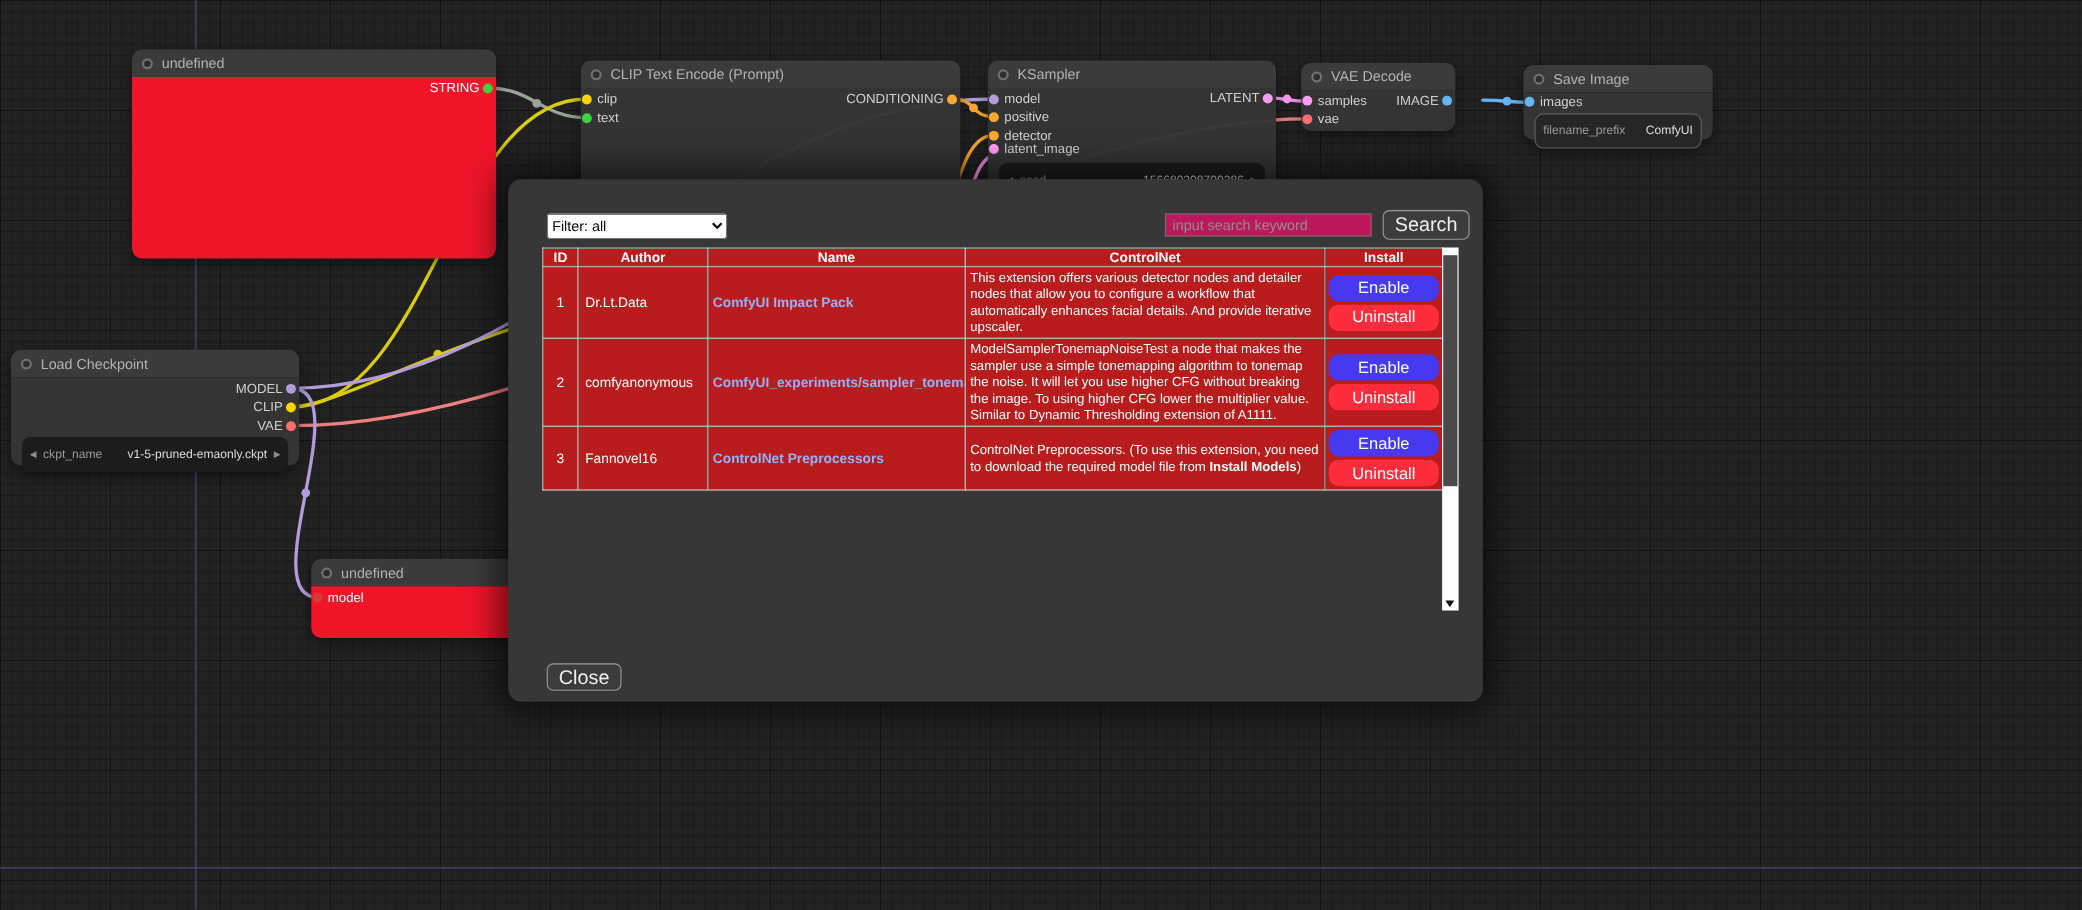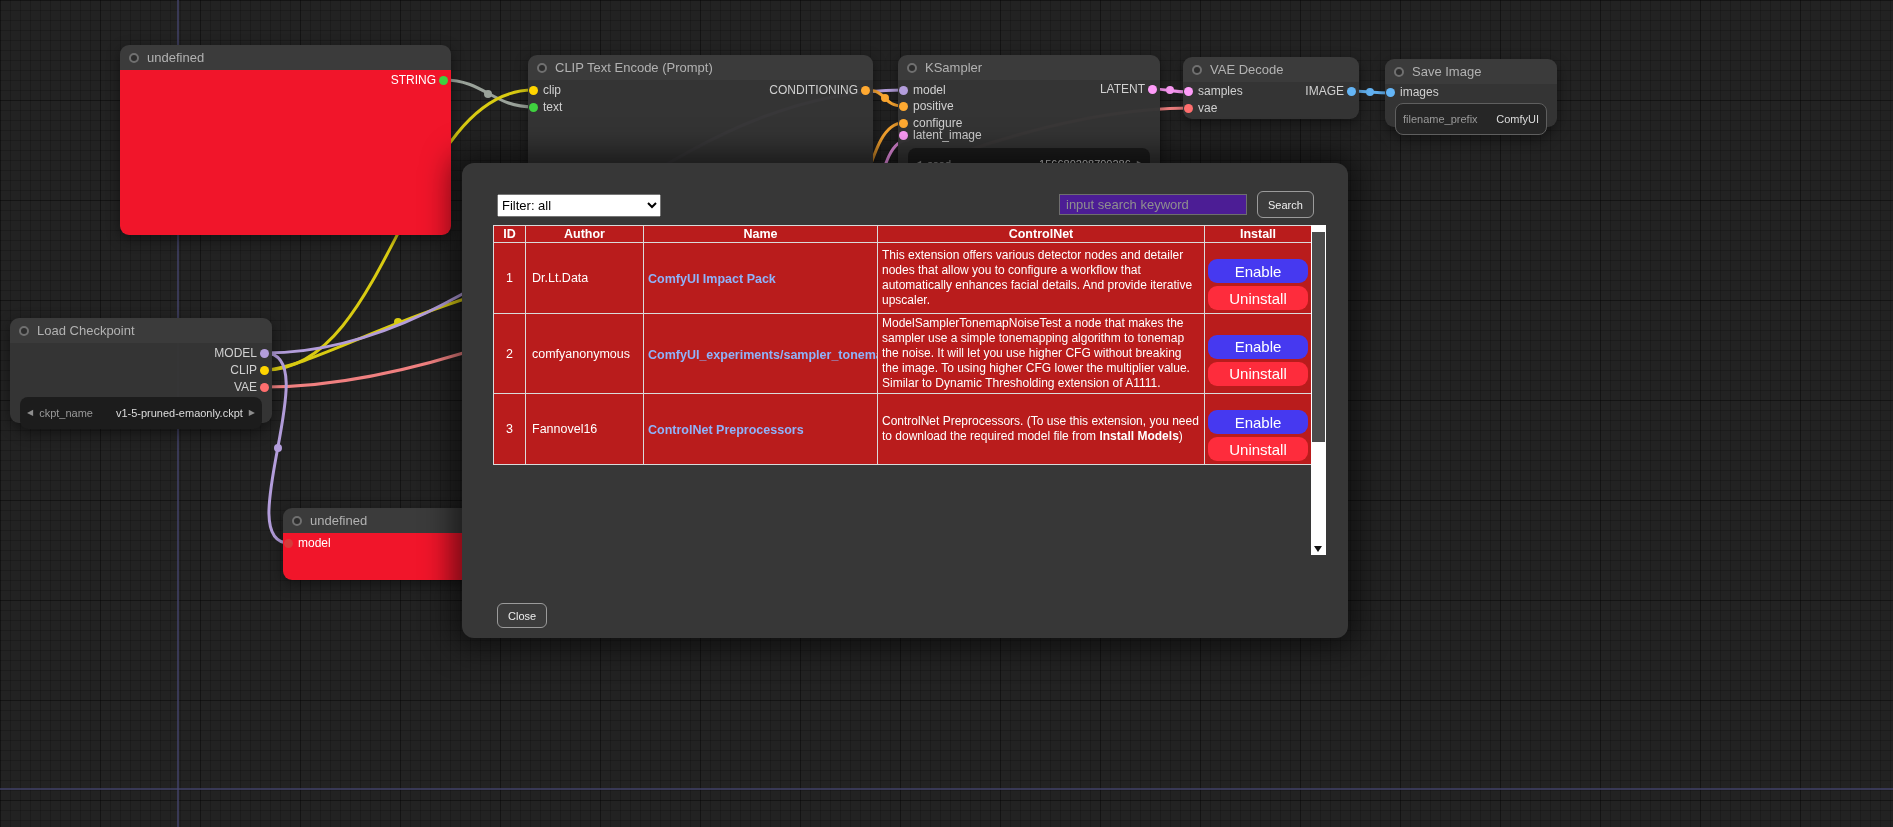--- a/index.html
+++ b/index.html
@@ -33,35 +33,35 @@
   .slot.in .pdot { left:1px; }
   .slot.out .pdot { right:3px; }
   .pill { position:absolute; left:10px; right:10px; height:32px; background:#1c1c1c; border-radius:8px; display:flex; align-items:center; gap:6px; font-size:11px; color:#999; padding:0 7px; }
   .pill .val { margin-left:auto; color:#dcdcdc; }
   .pill .arr { font-size:8px; color:#8d8d8d; line-height:1; }
   .pill.bordered { border:1px solid #5f5f5f; background:#262626; }
 
   
   .modal { position:absolute; left:462px; top:163px; width:886px; height:475px; background:#373737; border-radius:12px; box-shadow:0 0 30px 10px rgba(0,0,0,0.55); z-index:20; }
   .filter-select { position:absolute; left:35px; top:31px; width:164px; height:23px; font-size:13px; font-family:inherit; }
-  .search-input { position:absolute; left:597px; top:31px; width:188px; height:21px; background:#4c1d95; border:1px solid #6e6e6e; color:#ddd; font-size:13px; padding:0 6px; font-family:inherit; }
+  .search-input { position:absolute; left:597px; top:31px; width:188px; height:21px; background:#be185d; border:1px solid #6e6e6e; color:#ddd; font-size:13px; padding:0 6px; font-family:inherit; }
   .search-input::placeholder { color:#8f8f8f; }
-  .gray-btn { background:#3c3c3c; border:1px solid #9b9b9b; border-radius:6px; color:#eeeeee; font-size:11px; padding:2px 10px; font-family:inherit; cursor:pointer; }
+  .gray-btn { background:#3c3c3c; border:1px solid #9b9b9b; border-radius:6px; color:#eeeeee; font-size:18px; padding:2px 10px; font-family:inherit; cursor:pointer; }
   .search-btn { position:absolute; left:795px; top:28px; height:27px; }
   .close-btn { position:absolute; left:35px; top:440px; height:25px; }
 
   table.ext-table { position:absolute; left:31px; top:62px; width:818px; border-collapse:collapse; table-layout:fixed; background:#000; color:#fff; }
   .ext-table th, .ext-table td { border:1px solid #dadada; background:#b91c1c; vertical-align:middle; overflow:hidden; }
   .ext-table th { font-size:12.5px; font-weight:700; text-align:center; padding:1px 2px; height:17px; }
   td.c-id { text-align:center; font-size:12.5px; }
   td.c-author { font-size:12.5px; padding:2px 6px; }
   td.c-name { padding:2px 4px; }
   a.ext-link { color:#8fb3fa; font-weight:700; font-size:12.5px; text-decoration:none; cursor:pointer; }
   td.c-desc { font-size:12px; line-height:15px; padding:2px 4px; }
-  .install-wrap { display:flex; flex-direction:column; align-items:center; gap:3px; padding:3px 0;margin-top:13px; }
+  .install-wrap { display:flex; flex-direction:column; align-items:center; gap:3px; padding:3px 0; }
   .pill-btn { width:100px; height:24px; border:none; border-radius:9px; color:#fff; font-size:15px; font-family:inherit; cursor:pointer; line-height:1; }
   .btn-enable { background:#4639f0; }
   .btn-uninstall { background:#fe2c3c; }
 
   .sbar { position:absolute; left:849px; top:62px; width:15px; height:330px; background:#ffffff; }
   .sthumb { position:absolute; left:1px; width:13px; top:7px; height:210px; background:#4b4b4b; }
   .sdown { position:absolute; left:3px; bottom:3px; width:0; height:0; border-left:4.5px solid transparent; border-right:4.5px solid transparent; border-top:6px solid #111; }
 </style>
 </head>
 <body>
@@ -131,39 +131,39 @@
   <div class="slot in" style="top:27px;">
     <span class="pdot" style="background:#b39ddb;"></span>
     <span>model</span>
   </div>
   <div class="slot in" style="top:43px;">
     <span class="pdot" style="background:#ffa931;"></span>
     <span>positive</span>
   </div>
   <div class="slot in" style="top:60px;">
     <span class="pdot" style="background:#ffa931;"></span>
-    <span>configure</span>
+    <span>detector</span>
   </div>
   <div class="slot in" style="top:72px;">
     <span class="pdot" style="background:#ff9cf9;"></span>
     <span>latent_image</span>
   </div>
   <div class="slot out" style="top:26px;">
     <span>LATENT</span>
     <span class="pdot" style="background:#ff9cf9;"></span>
   </div>
   <div class="pill" style="top:93px;">
     <span class="arr">◀</span>
     <span>seed</span>
     <span class="val">156680208700286</span>
     <span class="arr">▶</span>
   </div>
 </div>
 
-<div class="node" style="left:1183px; top:57px; width:176px; height:62px;">
+<div class="node" style="left:1183px; top:57px; width:140px; height:62px;">
   <div class="nhead">
     <span class="hdot"></span>
     <span>VAE Decode</span>
   </div>
   <div class="nbody"></div>
   <div class="slot in" style="top:26px;">
     <span class="pdot" style="background:#ff9cf9;"></span>
     <span>samples</span>
   </div>
   <div class="slot in" style="top:43px;">

